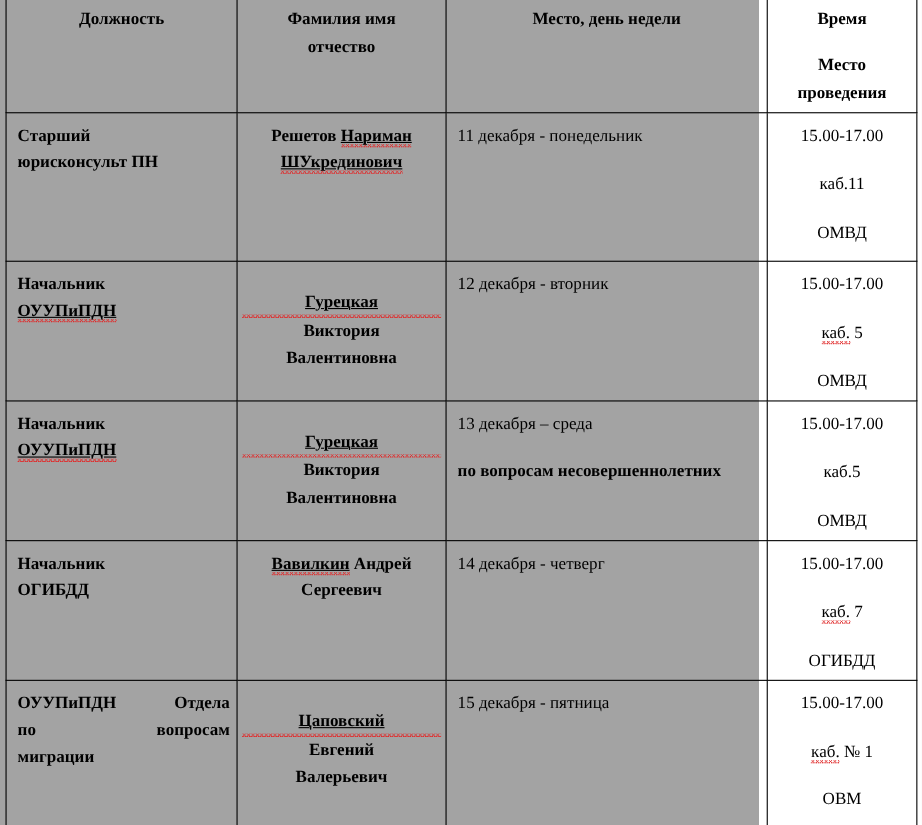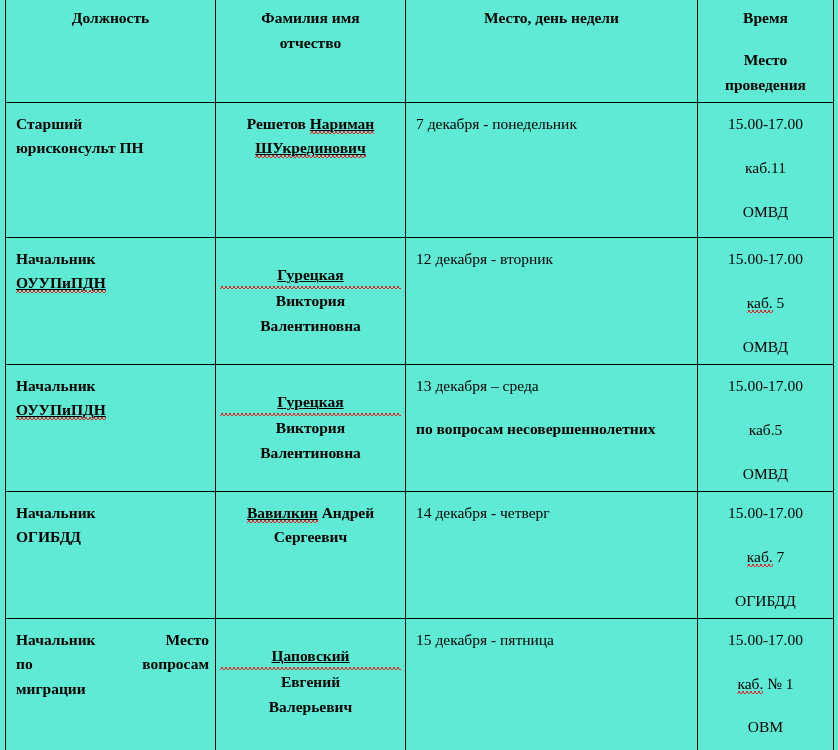--- a/index.html
+++ b/index.html
@@ -11,24 +11,24 @@
   body {
     width: 838px;
     height: 750px;
     overflow: hidden;
     font-family: "Liberation Serif", "DejaVu Serif", serif;
     color: #000000;
     -webkit-font-smoothing: antialiased;
   }
 
   .sheet {
-    width: 838px;
+    width: 690px;
     height: 750px;
     position: relative;
-    background: #5eead4;
+    background: #a3a3a3;
     box-sizing: border-box;
   }
 
   table.schedule {
     border-collapse: collapse;
     table-layout: fixed;
     width: 828px;
     margin: 0 0 0 5px;
     position: relative;
     top: -1px;
@@ -184,21 +184,21 @@
           </div>
         </td>
         <td>
           <div class="cell name">
             <span>Решетов </span><span class="sp ul">Нариман</span><br>
             <span class="sp ul">ШУкрединович</span>
           </div>
         </td>
         <td>
           <div class="cell date">
-            <span>7 декабря - понедельник</span>
+            <span>11 декабря - понедельник</span>
           </div>
         </td>
         <td>
           <div class="cell time">
             <span class="t-line">15.00-17.00</span>
             <span class="t-line spaced"><span>каб.11</span></span>
             <span class="t-line spaced">ОМВД</span>
           </div>
         </td>
       </tr>
@@ -283,21 +283,21 @@
             <span class="t-line">15.00-17.00</span>
             <span class="t-line spaced"><span class="sp">каб.</span><span> 7</span></span>
             <span class="t-line spaced">ОГИБДД</span>
           </div>
         </td>
       </tr>
 
       <tr class="body r5">
         <td>
           <div class="cell post justify">
-            <span class="jline">Начальник Место</span>
+            <span class="jline">ОУУПиПДН Отдела</span>
             <span class="jline">по вопросам</span>
             <span class="jline last">миграции</span>
           </div>
         </td>
         <td>
           <div class="cell name">
             <span class="sp ul n-first">Цаповский</span>
             <span>Евгений</span><br>
             <span>Валерьевич</span>
           </div>

